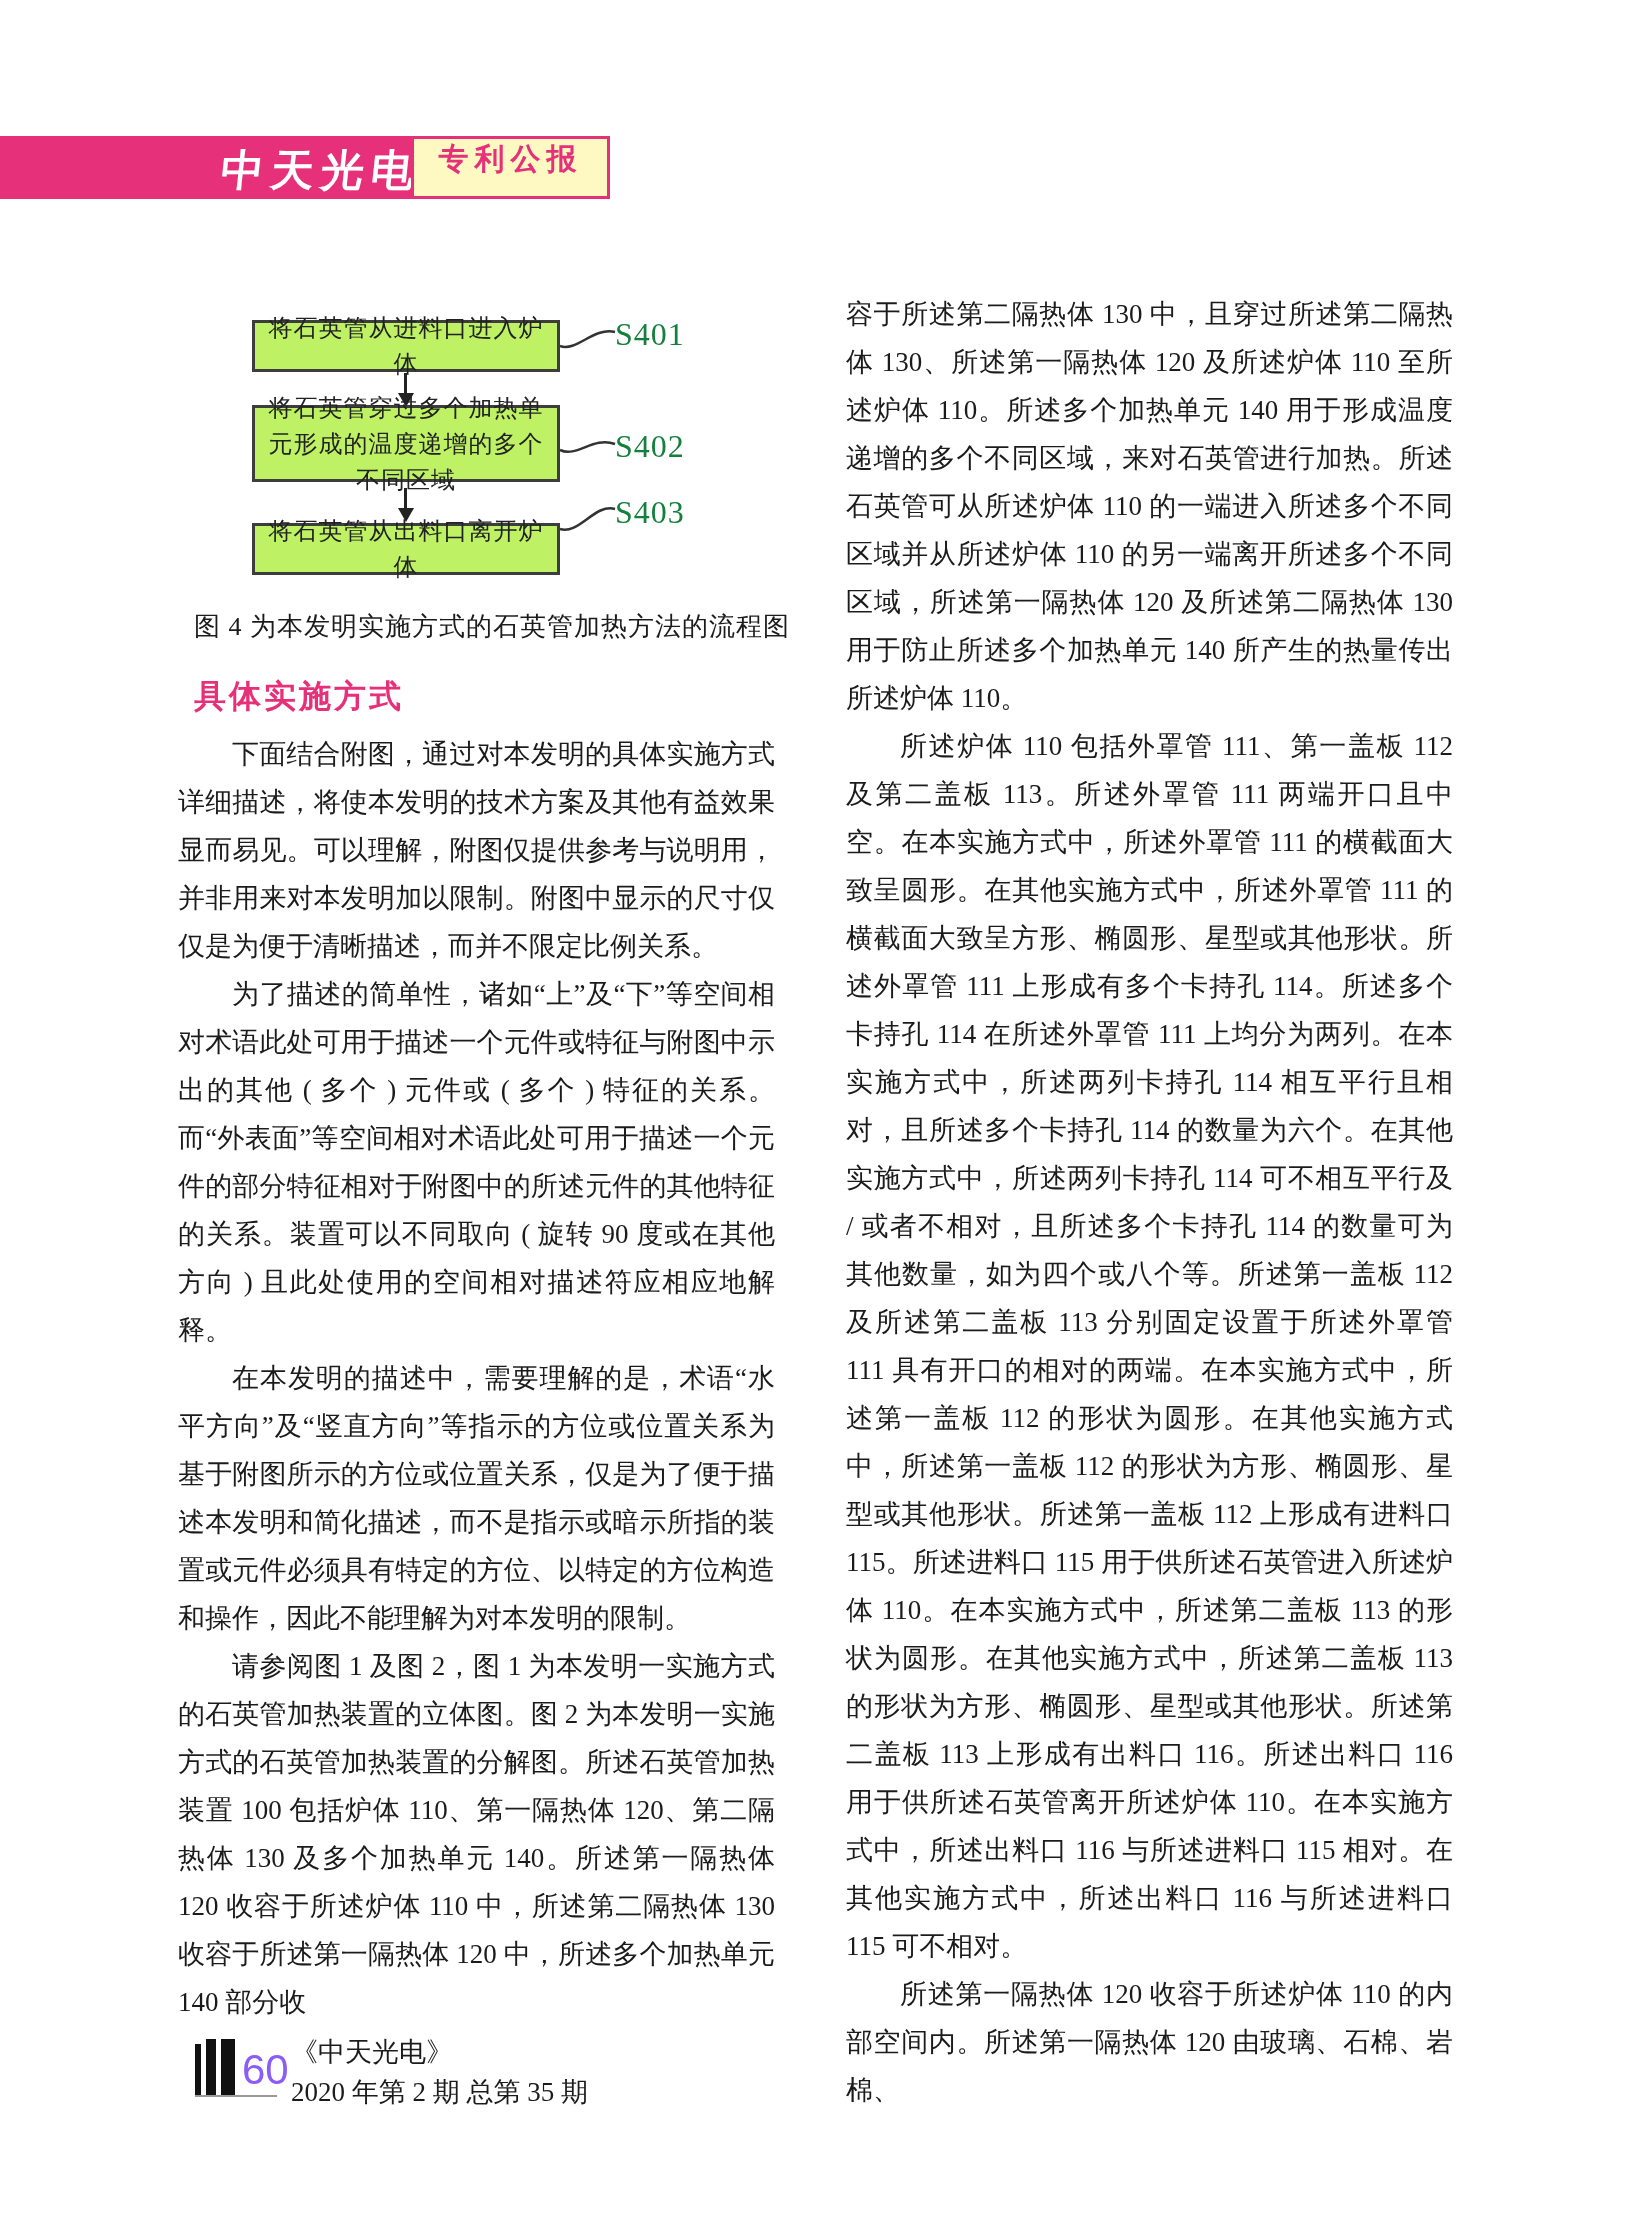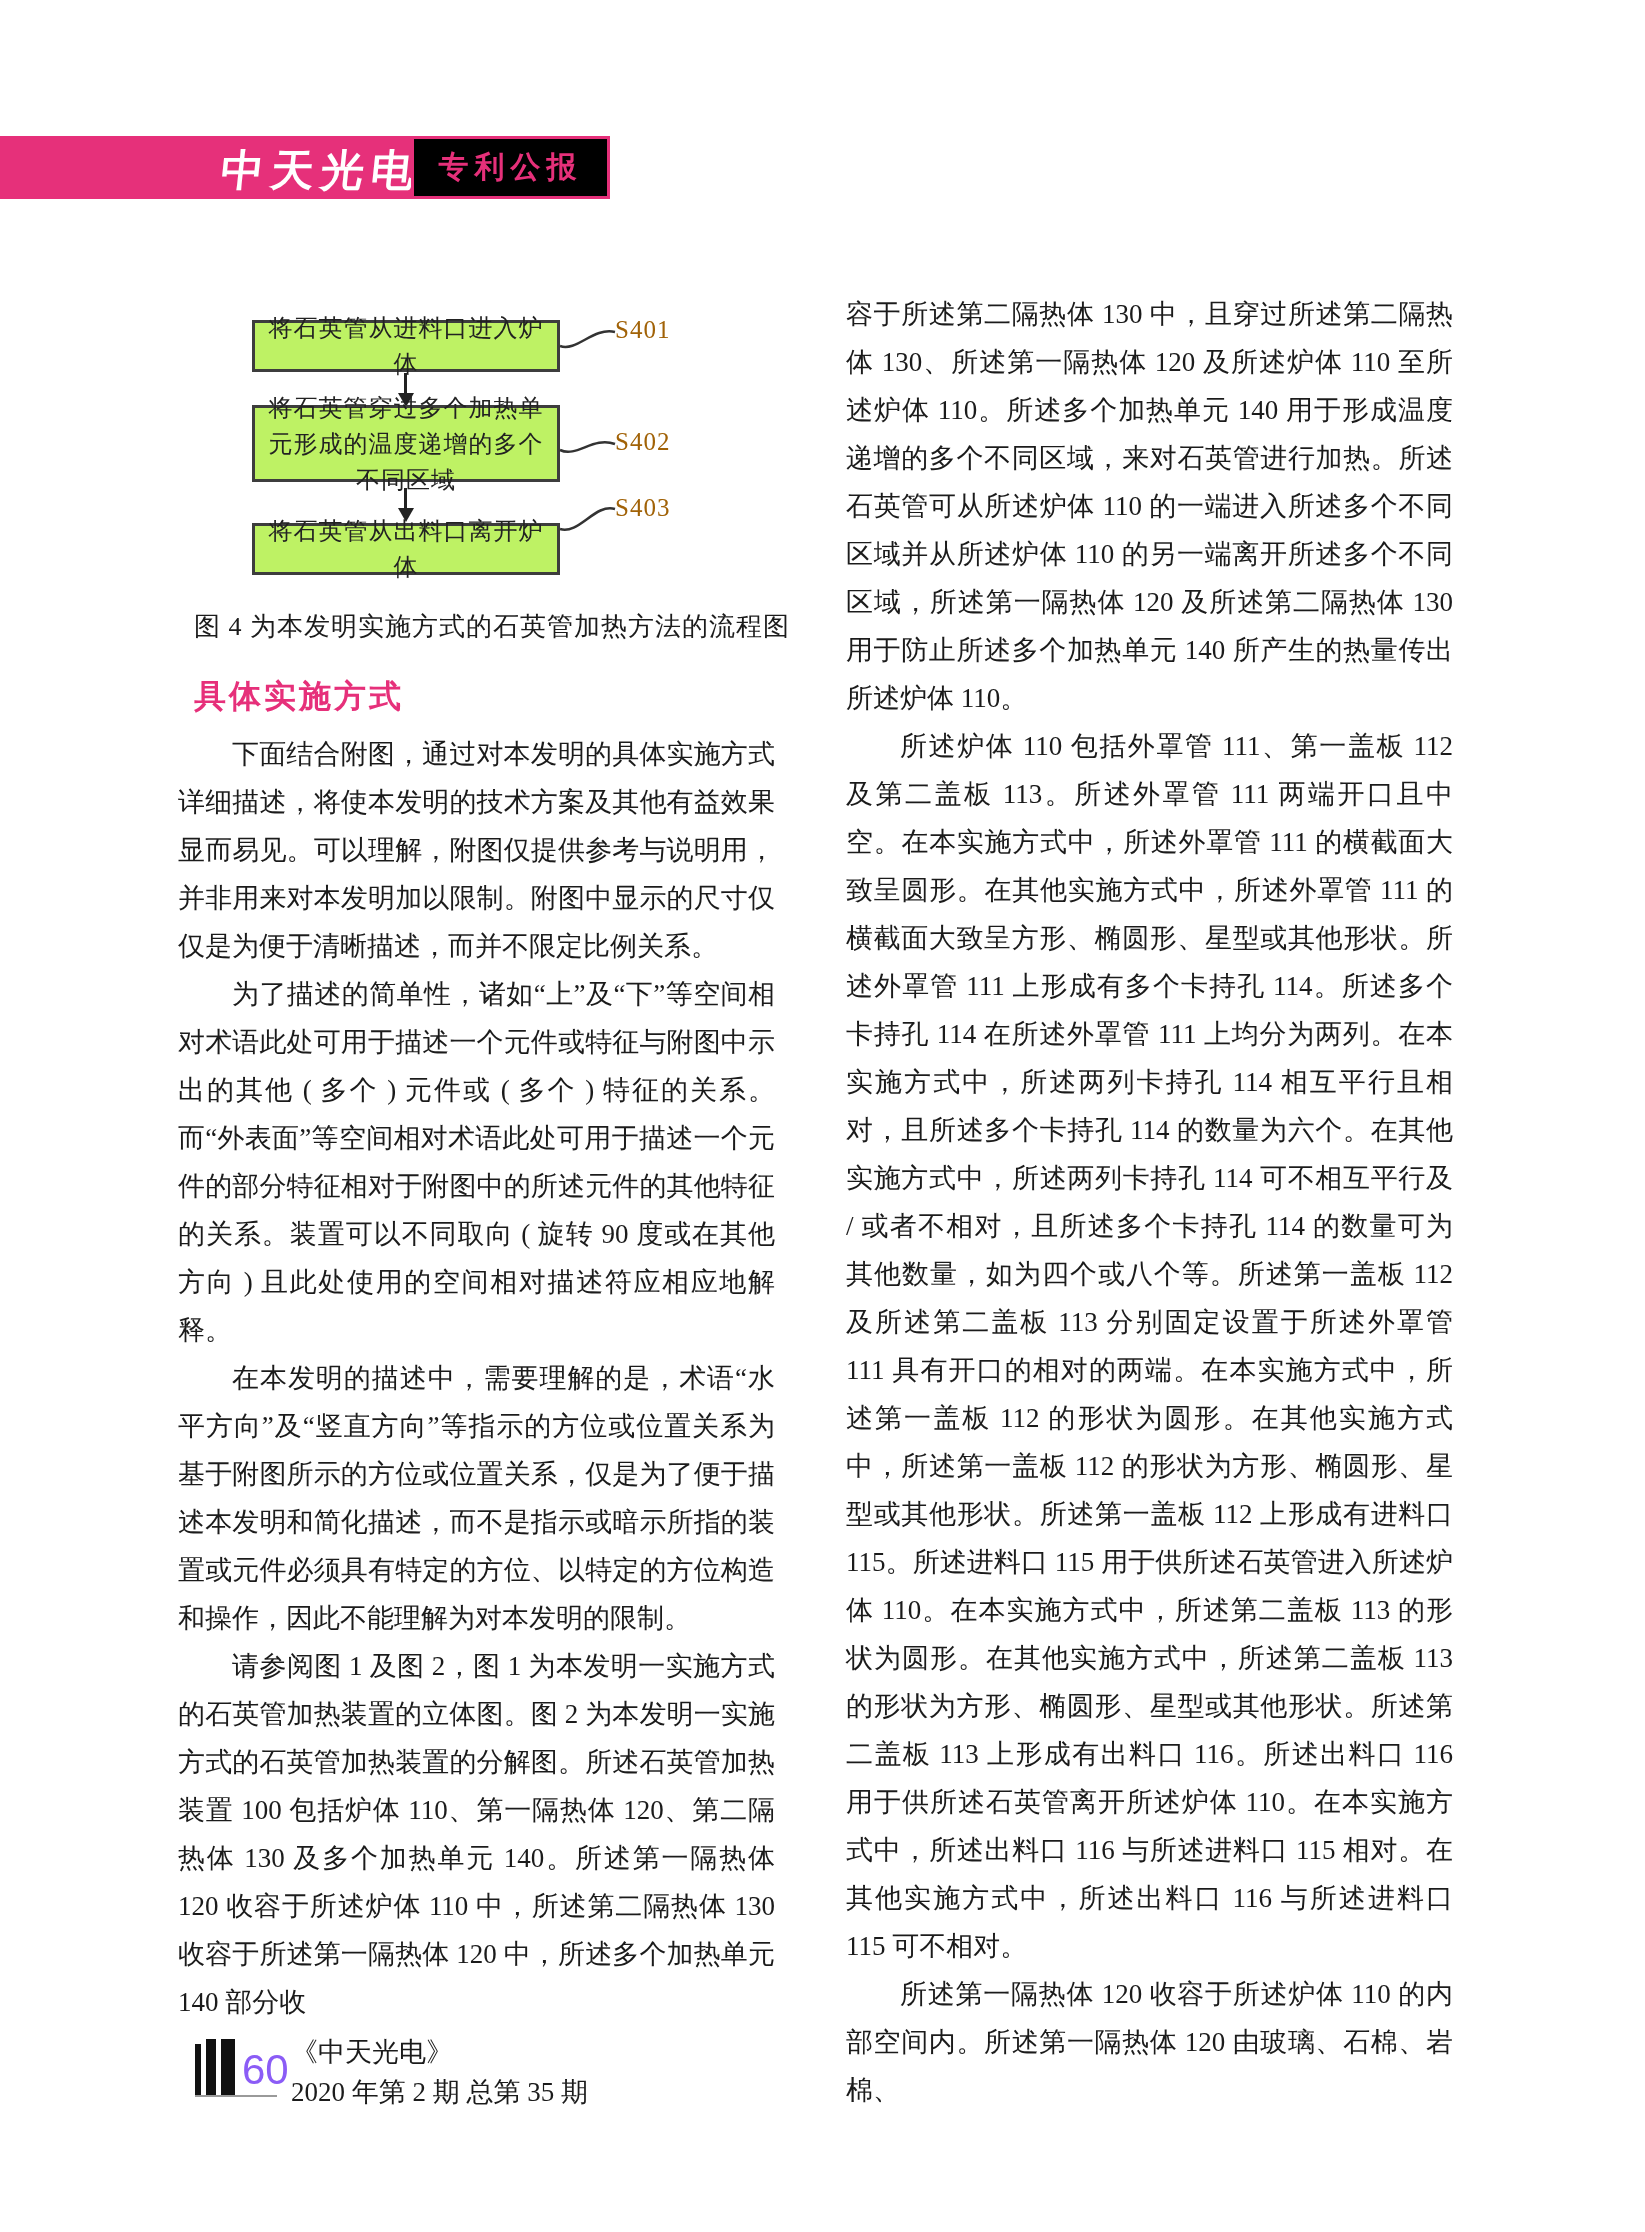--- a/index.html
+++ b/index.html
@@ -8,22 +8,22 @@
     font-family:"Liberation Serif","DejaVu Serif",serif; color:#1b1b1b; overflow:hidden;
   }
 
   
   .hdr-bar { position:absolute; left:0; top:136px; width:413px; height:63px; background:#e6307a; }
   .hdr-logo {
     position:absolute; left:221px; top:142px; color:#ffffff; font-size:43px; font-weight:bold;
     letter-spacing:7px; transform:skewX(-6deg); font-family:"DejaVu Serif",serif; white-space:nowrap;
   }
   .hdr-badge {
-    position:absolute; left:411px; top:136px; width:199px; height:63px; background:#000000;
-    border:3px solid #e6307a; box-sizing:border-box; display:flex; align-items:center; justify-content:center;
+    position:absolute; left:411px; top:136px; width:199px; height:63px; background:#fef9c3;
+    border:3px solid #e6307a; box-sizing:border-box; display:flex; justify-content:center;
   }
   .hdr-badge span {
     color:#e6307a; font-size:30px; font-weight:bold; letter-spacing:6px;
     font-family:"Liberation Sans","DejaVu Sans",sans-serif;
   }
 
   
   .fc-box {
     position:absolute; left:252px; width:308px; box-sizing:border-box;
     border:3px solid #3d3d3d; background:#bef264; color:#222222;
@@ -32,21 +32,21 @@
   }
   .fc-box1 { top:320px; height:52px; }
   .fc-box2 { top:405px; height:77px; }
   .fc-box3 { top:523px; height:52px; }
   .fc-vline { position:absolute; left:404px; width:3px; background:#222222; }
   .fc-head {
     position:absolute; left:398px; width:0; height:0;
     border-left:8px solid transparent; border-right:8px solid transparent; border-top:14px solid #222222;
   }
   .fc-label {
-    position:absolute; left:615px; font-size:25px; color:#a16207; letter-spacing:1px;
+    position:absolute; left:615px; font-size:32px; color:#15803d; letter-spacing:1px;
     font-family:"Liberation Serif","DejaVu Serif",serif;
   }
   .fc-curve { position:absolute; }
   .fc-caption {
     position:absolute; left:194px; top:609px; width:597px; text-align:left;
     font-size:26px; color:#1b1b1b; letter-spacing:1px;
   }
 
   
   .sec-heading {

